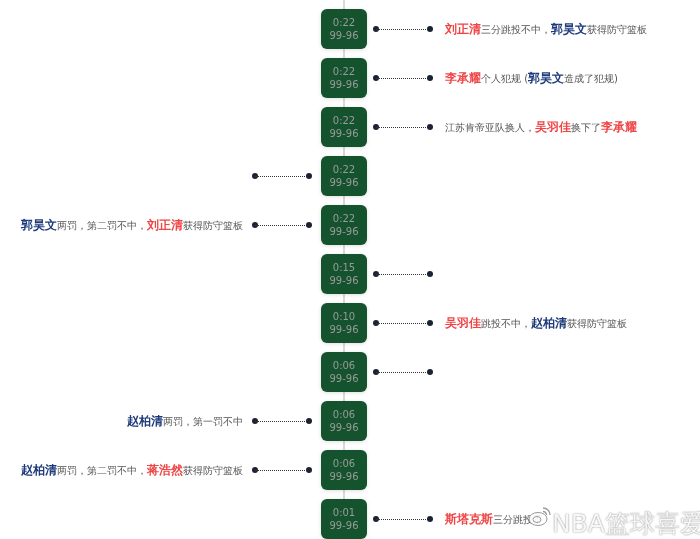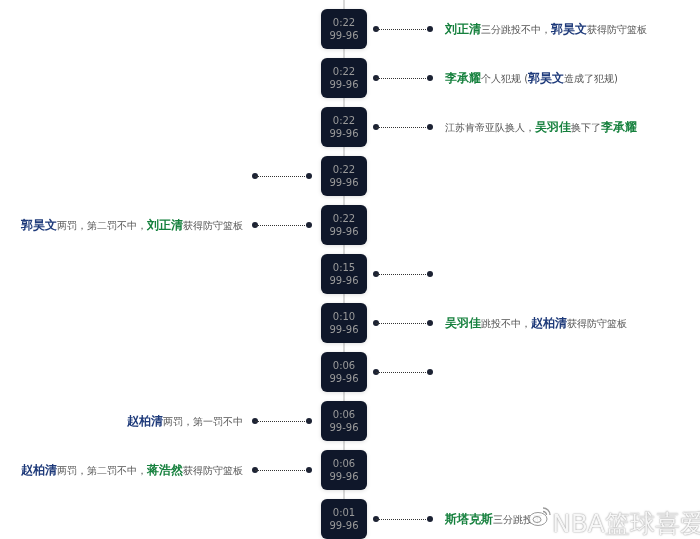--- a/index.html
+++ b/index.html
@@ -8,21 +8,21 @@
     font-family: "DejaVu Sans", "Liberation Sans", sans-serif;
     position: relative;
   }
   .timeline { position: absolute; left: 0; top: 0; width: 700px; height: 539px; }
   .center-line {
     position: absolute; left: 343px; top: 0; width: 2px; height: 539px; background: #d9d9d9;
   }
   .row { position: absolute; left: 0; width: 700px; height: 42px; }
   .time-box {
     position: absolute; left: 321px; top: 0; width: 46px; height: 40px;
-    background: #0f172a; border-radius: 6px;
+    background: #14532d; border-radius: 6px;
     box-shadow: 0 1px 4px rgba(0,0,0,0.12), 0 0 1px rgba(0,0,0,0.08);
     text-align: center; color: #9a9a9a; font-size: 10px; line-height: 13px;
     padding-top: 7px; box-sizing: border-box;
   }
   .time-box span { display: block; }
   .connector { position: absolute; top: 20px; height: 1px; width: 60px; }
   .connector .dotline {
     position: absolute; left: 3px; right: 3px; top: 0; height: 0;
     border-top: 1px dotted #333;
   }
@@ -32,21 +32,21 @@
   .connector .dot.l { left: 0; }
   .connector .dot.r { right: 0; }
   .connector.right { left: 373px; }
   .connector.left { left: 252px; }
   .event-text {
     position: absolute; top: 12px; font-size: 10px; color: #555; white-space: nowrap; line-height: 16px;
   }
   .event-text.right { left: 445px; }
   .event-text.left { right: 457px; text-align: right; }
   .p { font-weight: bold; font-size: 12px; }
-  .p.home { color: #15803d; }
+  .p.home { color: #ef4444; }
   .p.away { color: #1e3a7a; }
   .watermark {
     position: absolute; left: 552px; top: 507px; font-size: 25px; color: rgba(255,255,255,0.92);
     text-shadow: 0 0 2px rgba(120,120,120,0.6), 0 0 1px rgba(100,100,100,0.6);
     white-space: nowrap; letter-spacing: 0px;
   }
   .wm-icon {
     position: absolute; left: 528px; top: 505px; width: 24px; height: 22px;
   }
 </style>

